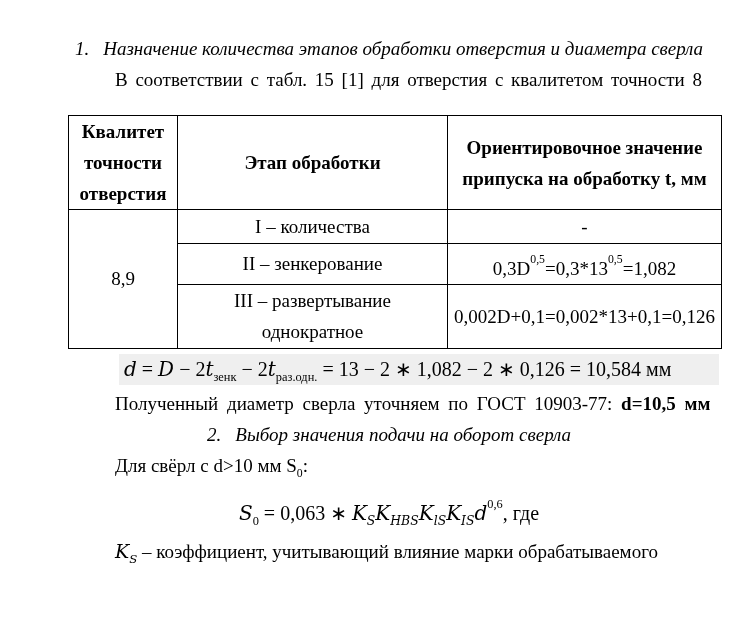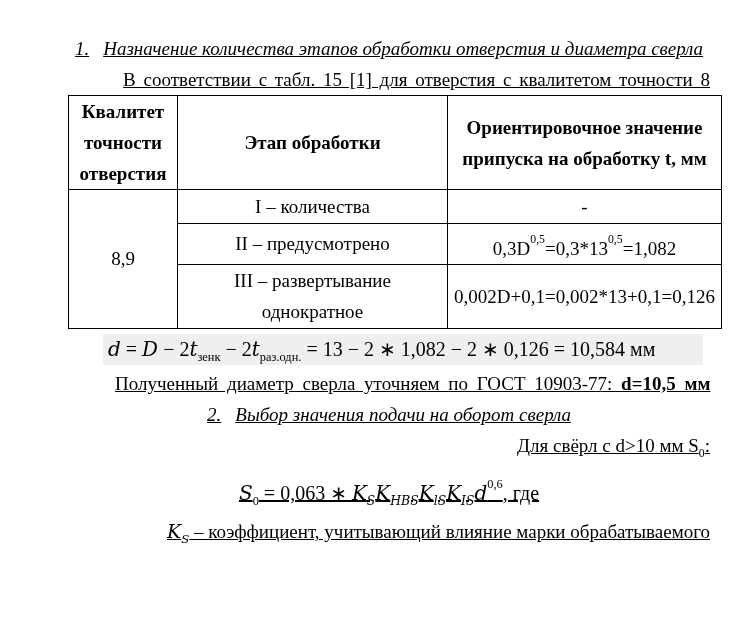--- a/index.html
+++ b/index.html
@@ -3,54 +3,54 @@
 <meta charset="utf-8">
 <style>
   html,body{margin:0;padding:0;}
   body{
     width:742px;height:619px;overflow:hidden;
     background:#ffffff;color:#000000;
     font-family:"Liberation Serif", serif;
     font-size:19px;line-height:31px;
   }
   .page{width:742px;height:619px;box-sizing:border-box;padding:33px 32px 0 68px;}
-  .line{white-space:nowrap;text-decoration:underline;}
-  .indent{text-indent:47px;text-align:right;}
+  .line{white-space:nowrap;}
+  .indent{text-indent:47px;}
   .center{text-align:center;}
   .italic{font-style:italic;}
   .ws2{word-spacing:3px;}
   .ws4{word-spacing:4px;}
   .num-gap{display:inline-block;width:14px;}
   
   .rt-n{font-style:normal;}
   .rt-b{font-weight:bold;}
   .rt-i{font-style:italic;font-family:"DejaVu Serif", serif;}
   .rt-subn{font-size:62%;vertical-align:-16%;}
   .rt-subi{font-size:62%;vertical-align:-16%;font-style:italic;font-family:"DejaVu Serif", serif;}
   .rt-sup{font-size:62%;vertical-align:38%;}
   
   table.proc{
     border-collapse:collapse;table-layout:fixed;
-    width:642px;margin-top:0;margin-bottom:5px;border-radius:15px;
+    width:642px;margin-top:20px;margin-bottom:5px;border-radius:15px;
   }
   table.proc td{
     border:1.5px solid #000000;
     text-align:center;vertical-align:middle;
     padding:0 4px;line-height:31px;
   }
   td.c1{width:100px;}
   td.c2{width:261px;}
   td.c3{width:265px;}
   tr.hdr td{height:93px;font-weight:bold;}
   tr.r1 td{height:33px;}
   tr.r2 td{height:33px;}
   tr.r3 td{height:63px;}
   
   .formula-box{
-    margin-left:35px;width:600px;box-sizing:border-box;
+    margin-left:51px;width:600px;box-sizing:border-box;
     background:#efefef;
     padding:0 4px 0 5px;height:31px;line-height:31px;
     font-size:20px;white-space:nowrap;
   }
   .formula-line{font-size:20px;}
 </style>
 </head>
 <body>
 
 <div class="page">
@@ -67,21 +67,21 @@
       <td class="c1">Квалитет точности отверстия</td>
       <td class="c2">Этап обработки</td>
       <td class="c3">Ориентировочное значение припуска на обработку t, мм</td>
     </tr>
     <tr class="r1">
       <td class="c1" rowspan="3">8,9</td>
       <td class="c2">I – количества</td>
       <td class="c3">-</td>
     </tr>
     <tr class="r2">
-      <td class="c2">II – предусмотрено</td>
+      <td class="c2">II – зенкерование</td>
       <td class="c3"><span class="rt-n">0,3D</span><span class="rt-sup">0,5</span><span class="rt-n">=0,3*13</span><span class="rt-sup">0,5</span><span class="rt-n">=1,082</span></td>
     </tr>
     <tr class="r3">
       <td class="c2">III – развертывание однократное</td>
       <td class="c3">0,002D+0,1=0,002*13+0,1=0,126</td>
     </tr>
   </tbody>
     </table>
 
 

